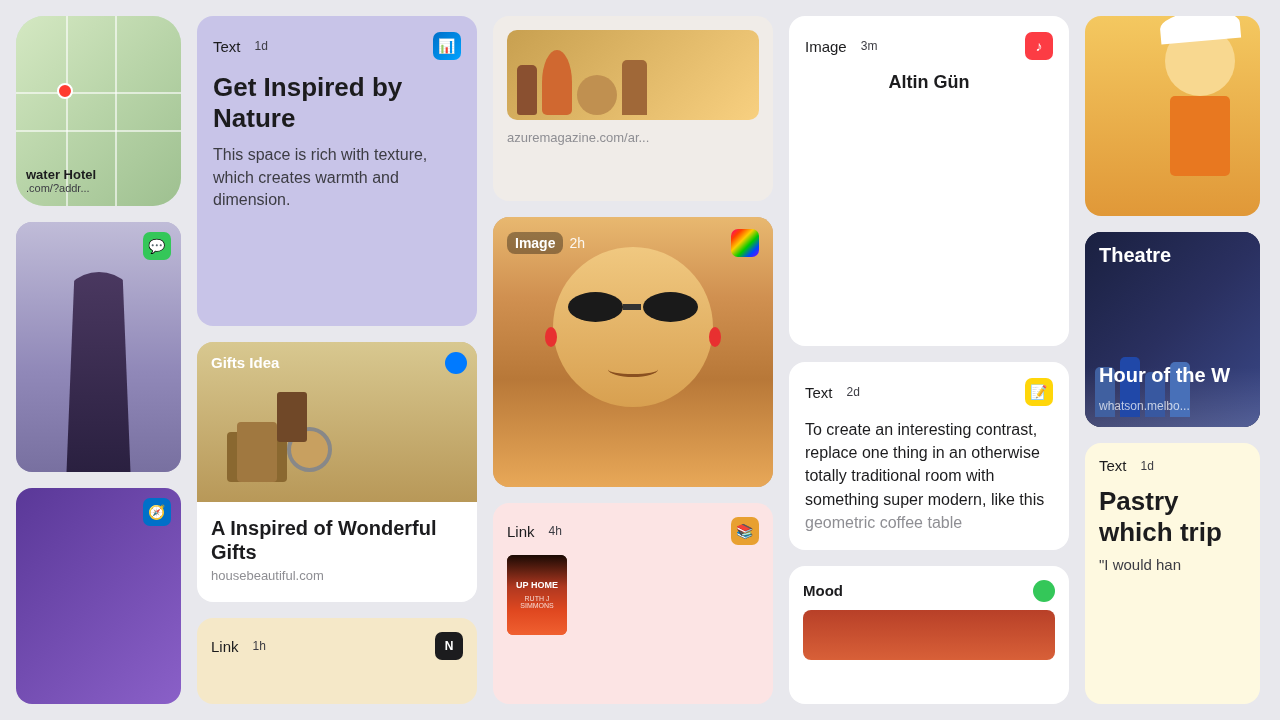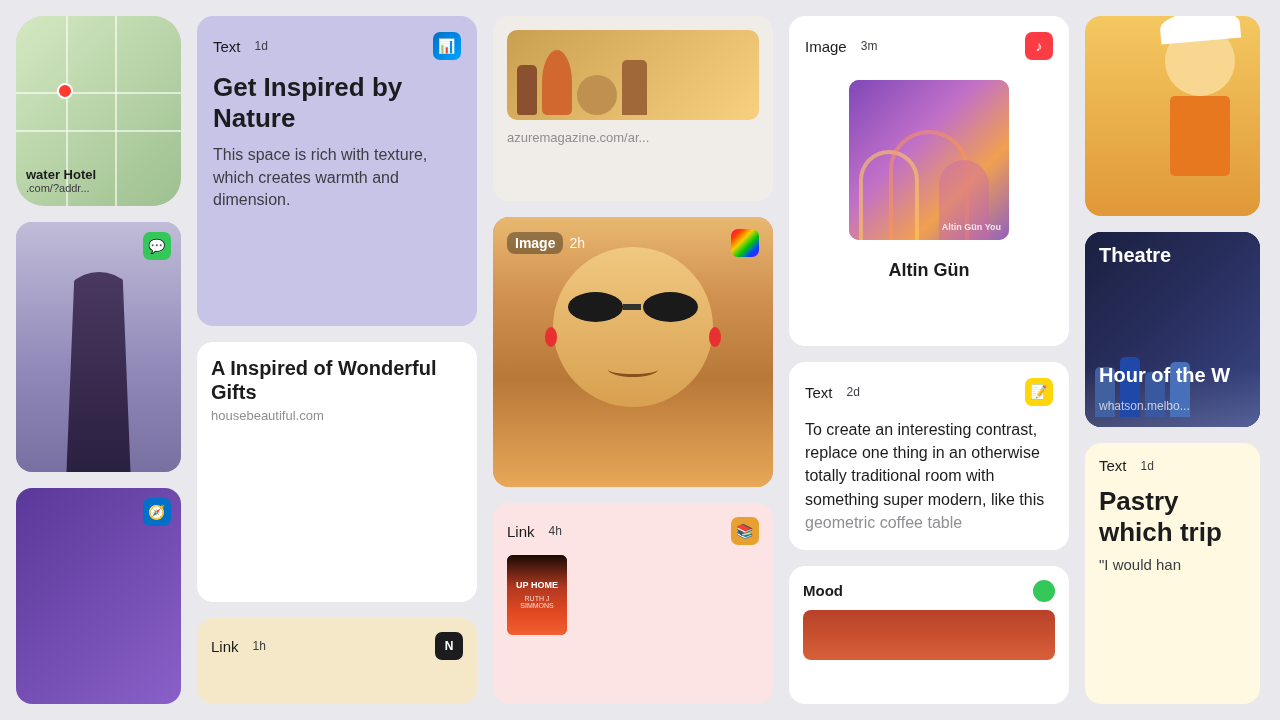--- a/index.html
+++ b/index.html
@@ -452,20 +452,31 @@
         </div>
         <div style="margin-left:auto; width:28px; height:28px; border-radius:7px; background:linear-gradient(135deg, #0070c9, #00a2ff); display:flex; align-items:center; justify-content:center;">
           <span style="font-size:14px;">📊</span>
         </div>
       </div>
       <div class="card-title-large">Get Inspired by Nature</div>
       <div class="card-body-text">This space is rich with texture, which creates warmth and dimension.</div>
     </div>
 
     <div class="card-gifts">
+      <div class="gifts-img-area">
+
+        <div style="width:100%; height:100%; background:linear-gradient(180deg, #d8c890 0%, #b89858 100%); position:relative;">
+          <div style="position:absolute; bottom:20px; left:30px; width:60px; height:50px; background:#8a6830; border-radius:4px;"></div>
+          <div style="position:absolute; bottom:20px; left:40px; width:40px; height:60px; background:#a07840; border-radius:4px;"></div>
+          <div style="position:absolute; bottom:30px; left:90px; width:45px; height:45px; background:#c8a060; border-radius:50%; border:4px solid #888;"></div>
+          <div style="position:absolute; bottom:60px; left:80px; width:30px; height:50px; background:#704828; border-radius:3px;"></div>
+        </div>
+        <div class="gifts-overlay">Gifts Idea</div>
+        <div class="gifts-badge"></div>
+      </div>
       <div class="gifts-content">
         <div class="gifts-title">A Inspired of Wonderful Gifts</div>
         <div class="gifts-url">housebeautiful.com</div>
       </div>
     </div>
 
     <div class="card-link-bottom" style="flex:1; min-height:80px;">
       <div class="header-row">
         <div class="card-type-time">
           <span class="card-type">Link</span>
@@ -544,31 +555,20 @@
     <div class="card-music">
       <div class="header-row">
         <div class="card-type-time">
           <span class="card-type">Image</span>
           <span class="card-time">3m</span>
         </div>
         <div style="margin-left:auto; width:28px; height:28px; border-radius:7px; background:#fc3c44; display:flex; align-items:center; justify-content:center;">
           <span style="font-size:14px; color:white;">♪</span>
         </div>
       </div>
-      <div class="album-art">
-
-        <div style="width:100%; height:100%; background:linear-gradient(135deg, #8048b8 0%, #c070c8 40%, #f0a050 70%, #9060c0 100%); position:relative;">
-
-          <div style="position:absolute; bottom:-10px; left:10px; width:60px; height:100px; border-radius:50px 50px 0 0; border:4px solid rgba(255,200,100,0.6); border-bottom:none;"></div>
-          <div style="position:absolute; bottom:-10px; left:40px; width:80px; height:120px; border-radius:50px 50px 0 0; border:4px solid rgba(255,150,80,0.5); border-bottom:none;"></div>
-          <div style="position:absolute; bottom:-10px; right:20px; width:50px; height:90px; border-radius:30px 30px 0 0; background:rgba(200,100,180,0.4);"></div>
-
-          <div style="position:absolute; bottom:8px; right:8px; color:rgba(255,255,255,0.8); font-size:9px; font-weight:600;">Altin Gün You</div>
-        </div>
-      </div>
       <div class="album-title">Altin Gün</div>
     </div>
 
     <div class="card-text-contrast" style="margin-top:0;">
       <div class="header-row">
         <div class="card-type-time">
           <span class="card-type">Text</span>
           <span class="card-time">2d</span>
         </div>
         <div style="margin-left:auto; width:28px; height:28px; border-radius:7px; background:#ffd60a; display:flex; align-items:center; justify-content:center;">

